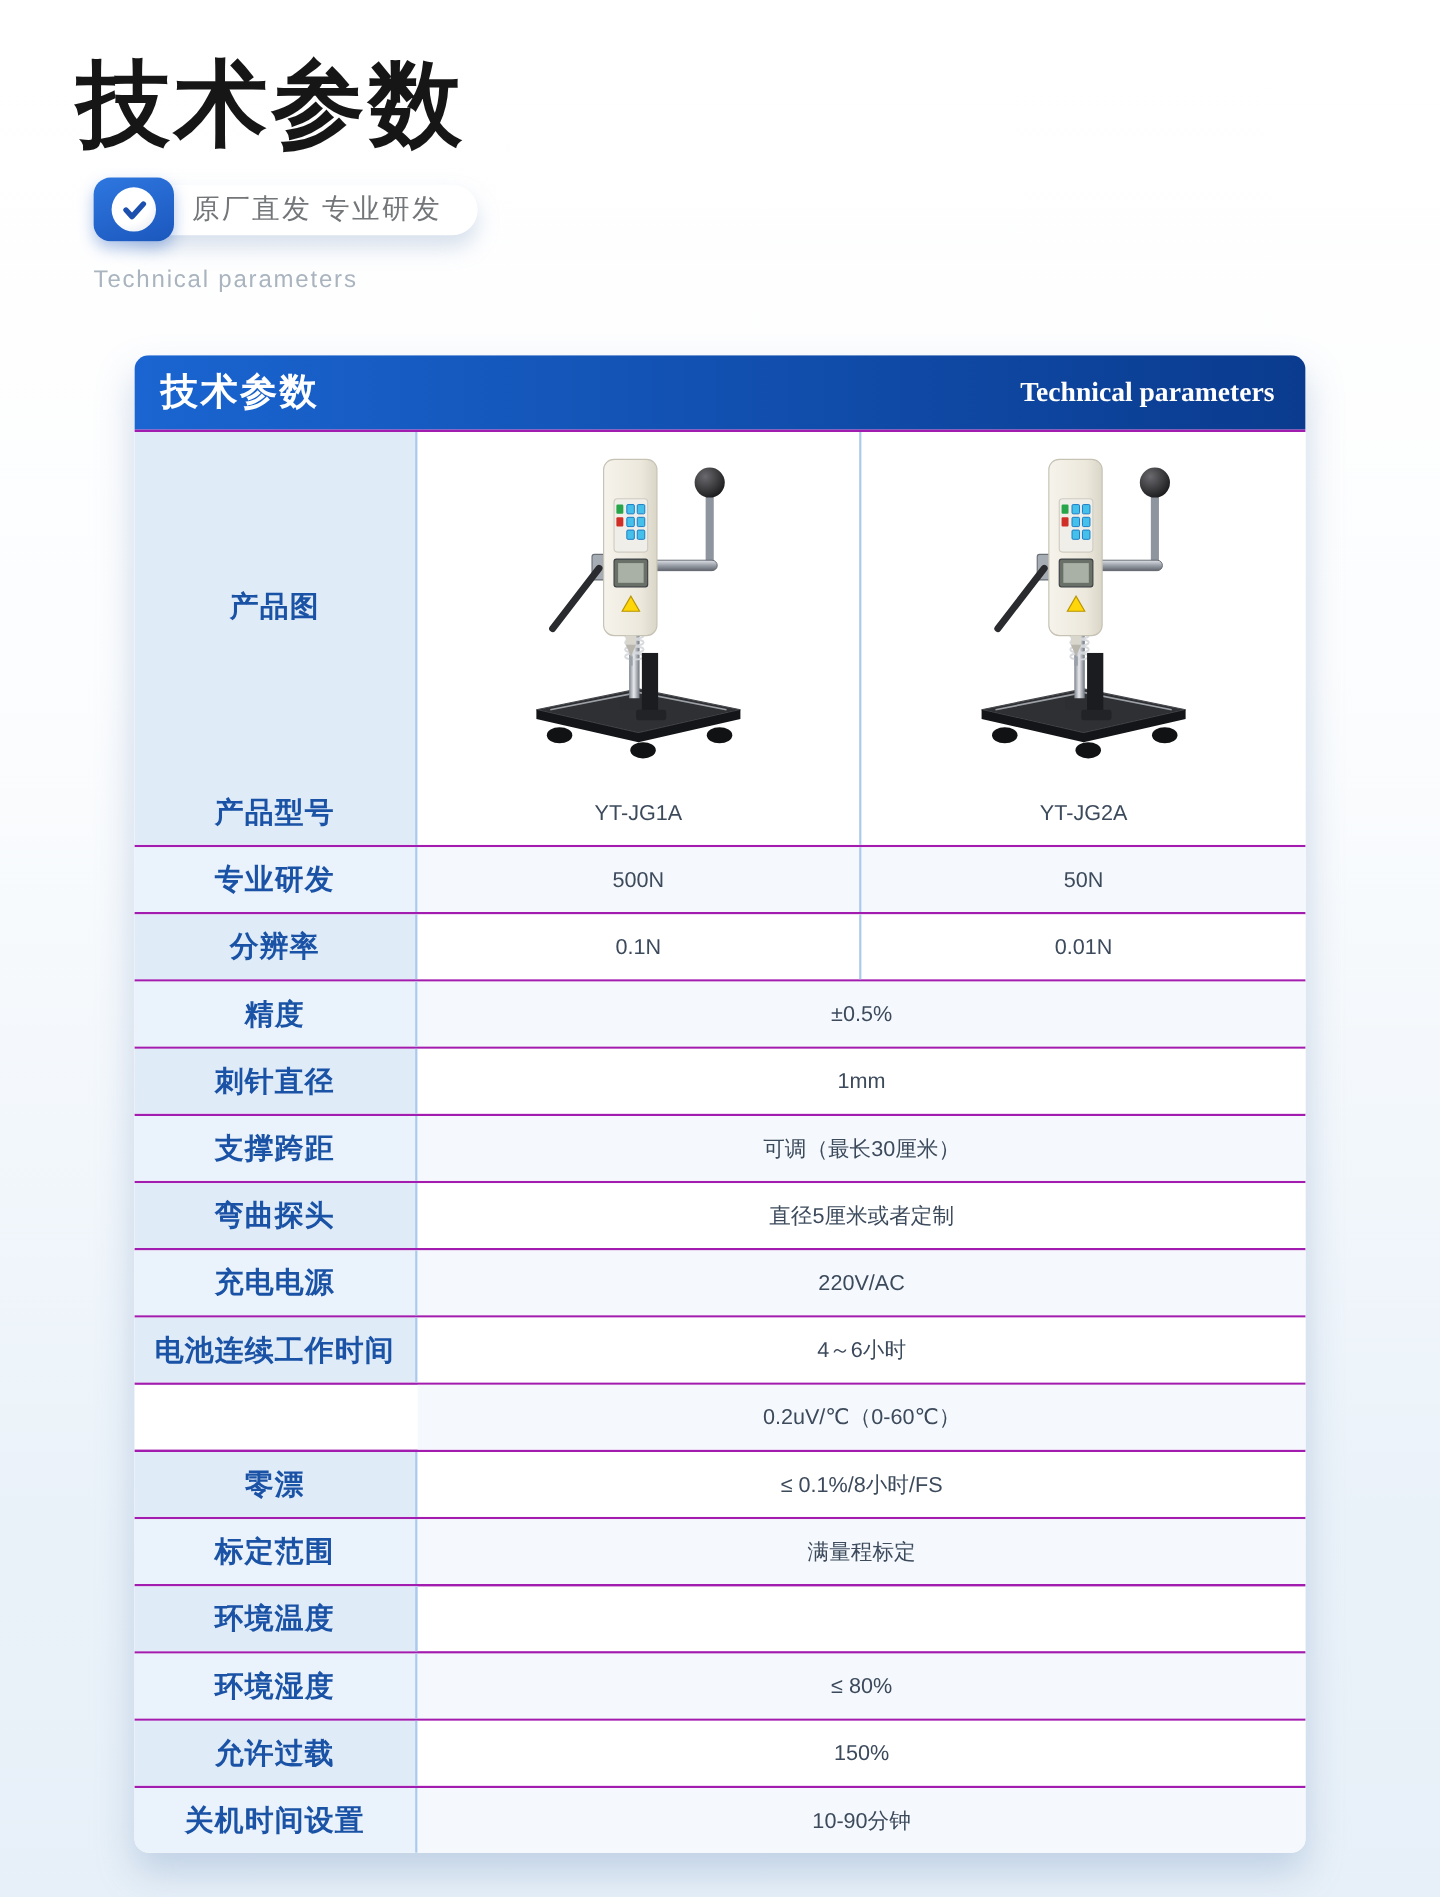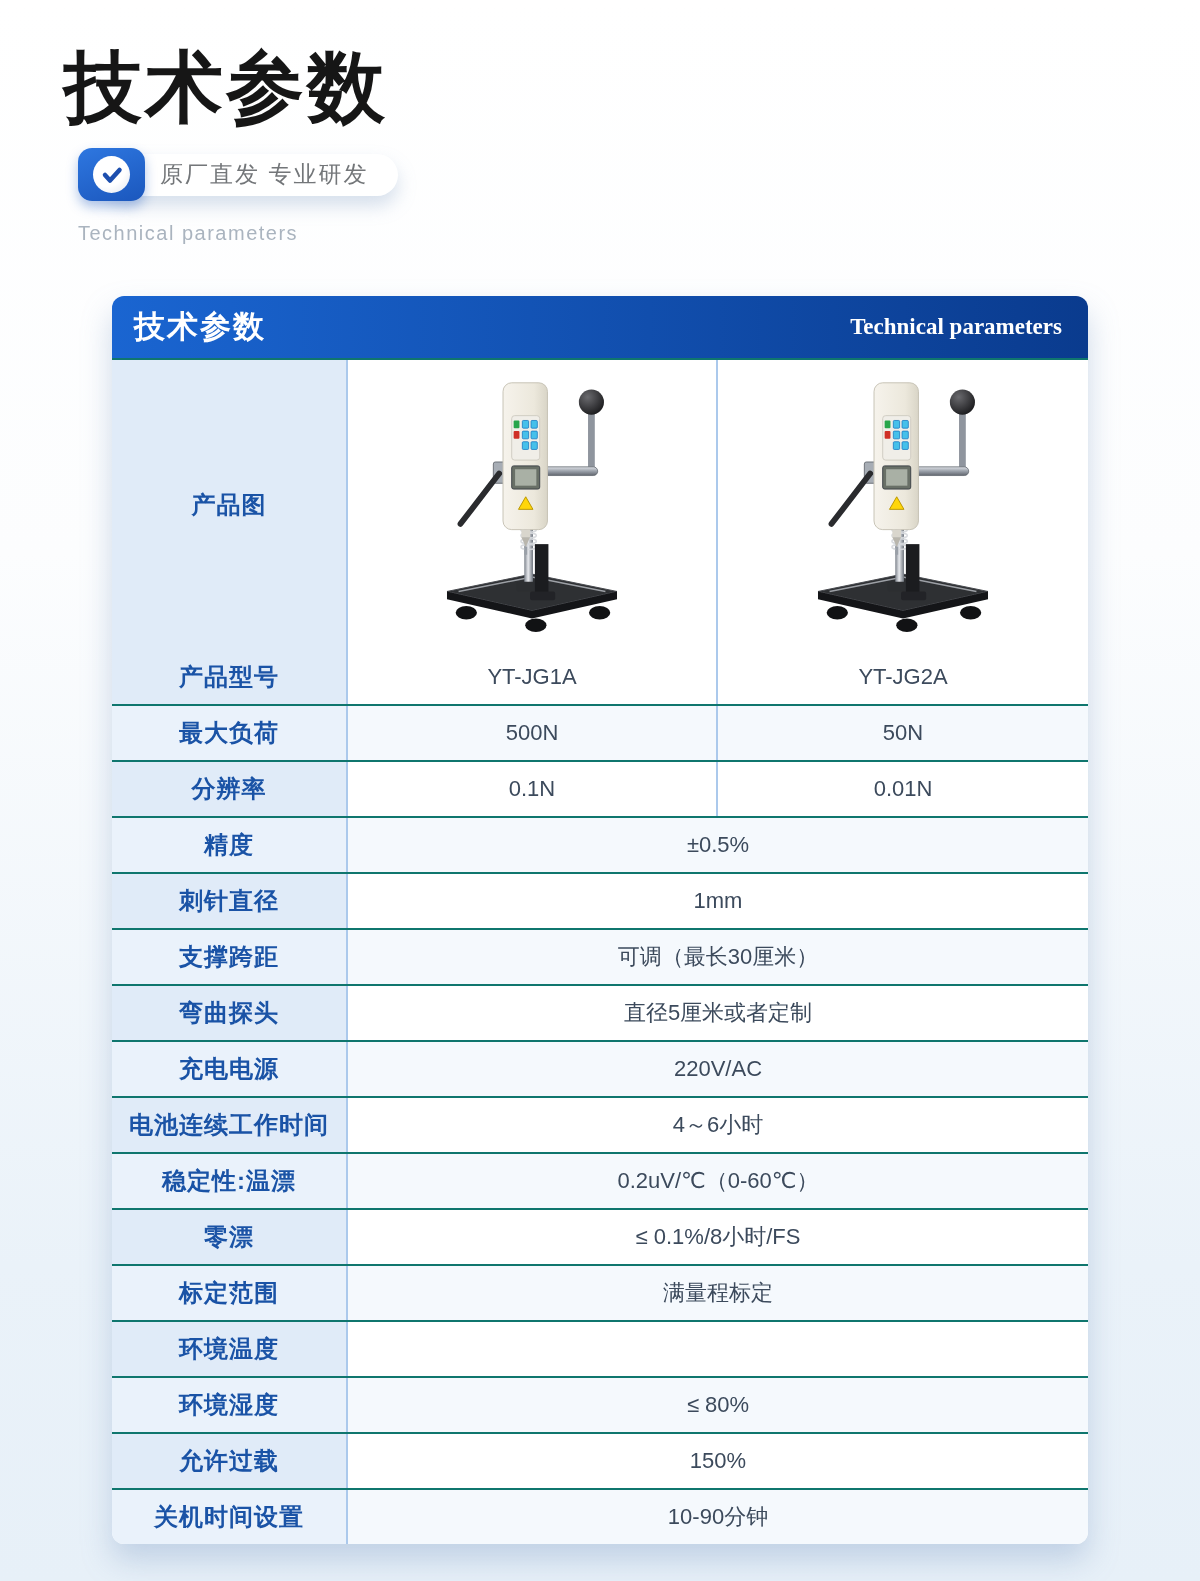--- a/index.html
+++ b/index.html
@@ -89,40 +89,40 @@
     color:#ffffff;
     font-family:"Liberation Serif","DejaVu Serif",serif;
     font-weight:700;
     font-size:23px;
   }
 
   
   .grid-row{
     display:grid;
     grid-template-columns:236px 370px 370px;
-    border-top:2px solid #0f766e;
+    border-top:2px solid #a21caf;
   }
   .grid-row:first-of-type{border-top:none;}
   .cell{
     box-sizing:border-box;
     display:flex;align-items:center;justify-content:center;
     text-align:center;
   }
   .label-cell{
     background:#e0ebf8;
     border-right:2px solid #abc9ec;
     color:#1a53a6;
     font-weight:700;
     font-size:24px;
     letter-spacing:1px;
   }
   .value-cell{
     background:#ffffff;
     color:#3c4a5c;
-    font-size:22px;
+    font-size:18px;
   }
   .value-cell.mid{border-right:2px solid #abc9ec;}
   .value-cell.span2{grid-column:2 / 4;}
   .spec-row{height:54px;}
   .spec-row.alt .label-cell{background:#eaf2fb;}
   .spec-row.alt .value-cell{background:#f5f9fd;}
   .image-row{height:290px;}
   .image-cell{background:#ffffff;}
   .image-cell.mid{border-right:2px solid #abc9ec;}
 </style>
@@ -286,21 +286,21 @@
       </div>
     </div>
 
     <div id="spec-rows">
         <div class="grid-row spec-row">
           <div class="cell label-cell">产品型号</div>
           <div class="cell value-cell mid">YT-JG1A</div>
           <div class="cell value-cell">YT-JG2A</div>
         </div>
         <div class="grid-row spec-row alt">
-          <div class="cell label-cell">最大负荷</div>
+          <div class="cell label-cell">专业研发</div>
           <div class="cell value-cell mid">500N</div>
           <div class="cell value-cell">50N</div>
         </div>
         <div class="grid-row spec-row">
           <div class="cell label-cell">分辨率</div>
           <div class="cell value-cell mid">0.1N</div>
           <div class="cell value-cell">0.01N</div>
         </div>
         <div class="grid-row spec-row alt">
           <div class="cell label-cell">精度</div>
@@ -320,21 +320,20 @@
         </div>
         <div class="grid-row spec-row alt">
           <div class="cell label-cell">充电电源</div>
           <div class="cell value-cell span2">220V/AC</div>
         </div>
         <div class="grid-row spec-row">
           <div class="cell label-cell">电池连续工作时间</div>
           <div class="cell value-cell span2">4～6小时</div>
         </div>
         <div class="grid-row spec-row alt">
-          <div class="cell label-cell">稳定性:温漂</div>
           <div class="cell value-cell span2">0.2uV/℃（0-60℃）</div>
         </div>
         <div class="grid-row spec-row">
           <div class="cell label-cell">零漂</div>
           <div class="cell value-cell span2">≤ 0.1%/8小时/FS</div>
         </div>
         <div class="grid-row spec-row alt">
           <div class="cell label-cell">标定范围</div>
           <div class="cell value-cell span2">满量程标定</div>
         </div>

